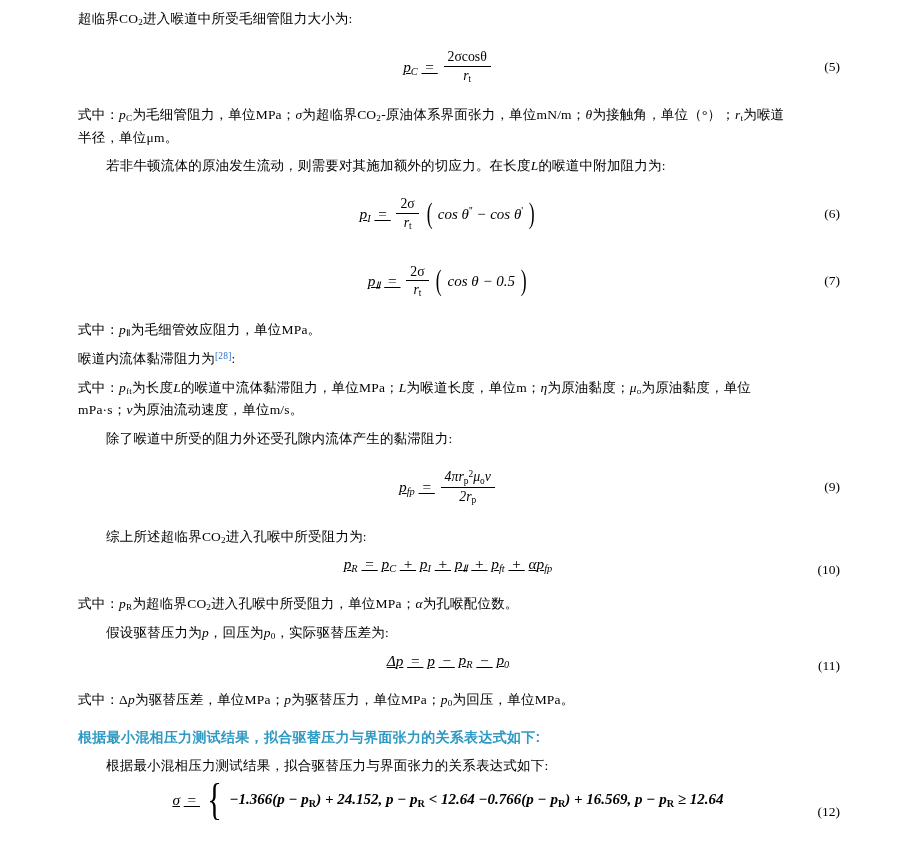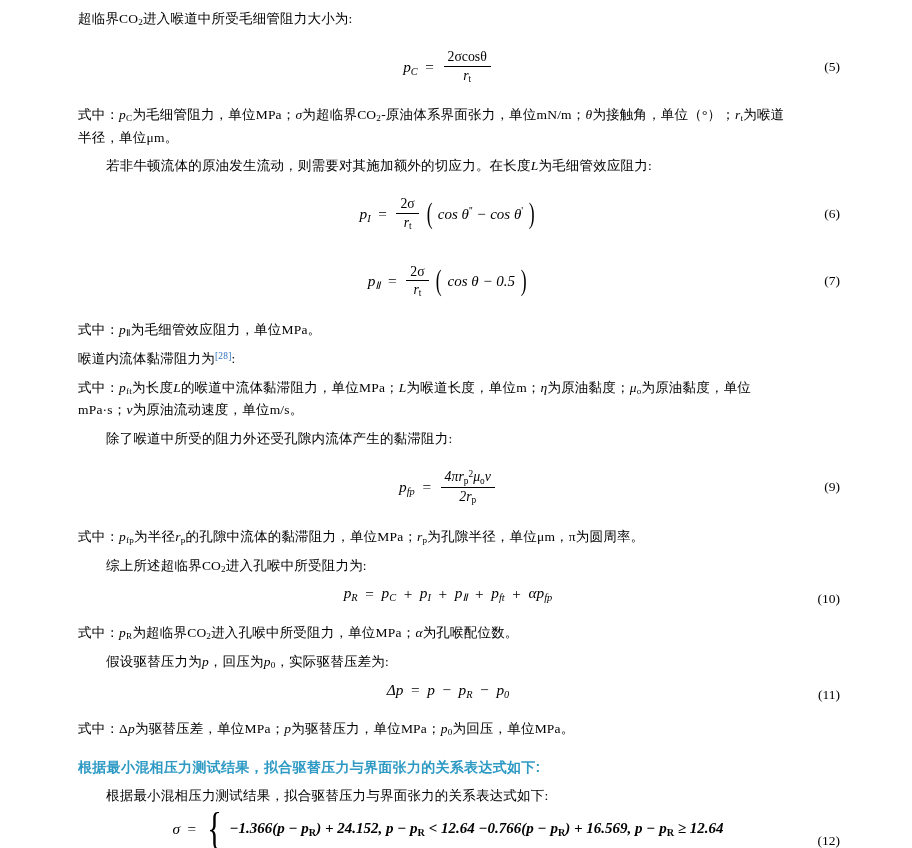--- a/index.html
+++ b/index.html
@@ -96,20 +96,21 @@
   .frac .den {
     display: block;
     padding: 1px 4px 0 4px;
     font-size: 0.92em;
   }
   .eqlead {
     display: inline-block;
     vertical-align: middle;
     font-style: italic;
     font-size: 1.02em;
+    text-decoration: underline;
   }
   .bigparen {
     display: inline-block;
     vertical-align: middle;
     font-size: 1.9em;
     font-family: "Liberation Serif", serif;
     line-height: 0.85;
     transform: scaleX(0.62);
   }
   .inner {
@@ -158,21 +159,21 @@
       </div>
       <span class="eqnum">(5)</span>
     </div>
 
     <p class="para">
       <span>式中：</span><i class="mv">p</i><sub>C</sub><span>为毛细管阻力，单位MPa；</span><i class="mv">σ</i><span>为超临界CO</span><sub>2</sub><span>-原油体系界面张力，单位mN/m；</span><i class="mv">θ</i><span>为接触角，单位（°）；</span><i class="mv">r</i><sub>t</sub><span>为喉道</span><br>
       <span>半径，单位μm。</span>
     </p>
 
     <p class="para indent">
-      <span>若非牛顿流体的原油发生流动，则需要对其施加额外的切应力。在长度</span><i class="mv">L</i><span>为毛细管效应阻力:</span>
+      <span>若非牛顿流体的原油发生流动，则需要对其施加额外的切应力。在长度</span><i class="mv">L</i><span>的喉道中附加阻力为:</span>
     </p>
 
     <div class="eqrow">
       <div class="eq">
         <span class="eqlead"><i class="mv">p</i><sub>I</sub></span>
         <span class="eqlead upr">&nbsp;=&nbsp;</span>
         <span class="frac">
           <span class="num">2σ</span>
           <span class="den"><i class="mv">r</i><sub>t</sub></span>
         </span>
@@ -223,23 +224,20 @@
         <span class="eqlead"><i class="mv">p</i><sub>fp</sub></span>
         <span class="eqlead upr">&nbsp;=&nbsp;</span>
         <span class="frac">
           <span class="num"><i class="mv">4πr</i><sub>p</sub><sup>2</sup><i class="mv">μ</i><sub>o</sub><i class="mv">v</i></span>
           <span class="den"><i class="mv">2r</i><sub>p</sub></span>
         </span>
       </div>
       <span class="eqnum">(9)</span>
     </div>
 
-    <p class="para">
-      <span>式中：</span><i class="mv">p</i><sub>fp</sub><span>为半径</span><i class="mv">r</i><sub>p</sub><span>的孔隙中流体的黏滞阻力，单位MPa；</span><i class="mv">r</i><sub>p</sub><span>为孔隙半径，单位μm，π为圆周率。</span>
-    </p>
 
     <p class="para indent">
       <span>综上所述超临界CO</span><sub>2</sub><span>进入孔喉中所受阻力为:</span>
     </p>
 
     <div class="eqrow">
       <div class="eq">
         <span class="eqlead"><i class="mv">p</i><sub>R</sub></span>
         <span class="eqlead upr">&nbsp;=&nbsp;</span>
         <span class="eqlead"><i class="mv">p</i><sub>C</sub></span>

